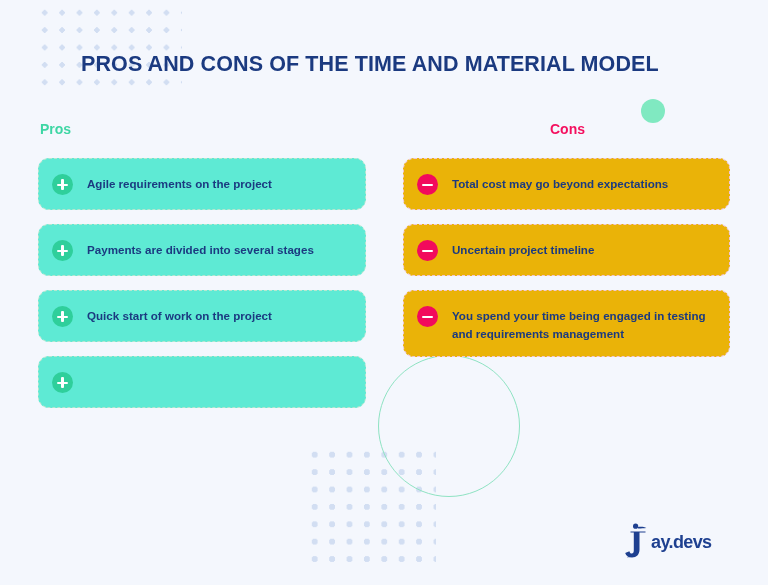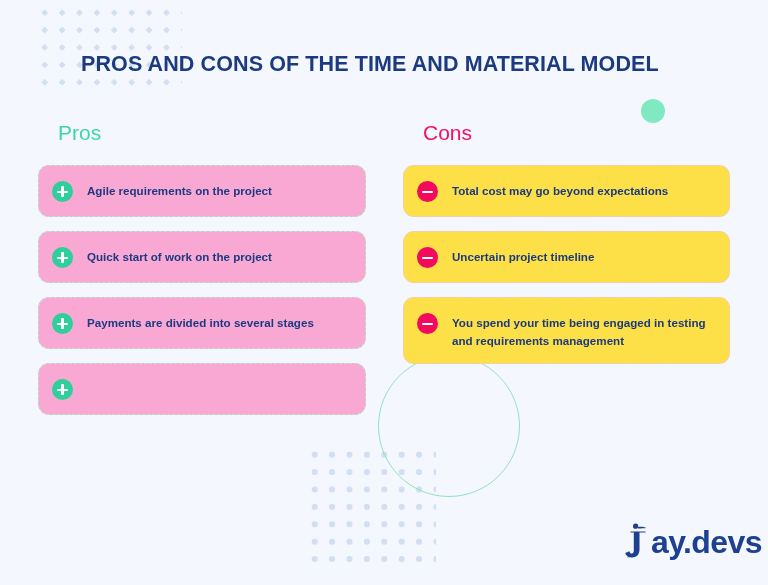--- a/index.html
+++ b/index.html
@@ -84,44 +84,44 @@
   
   .col {
     position: absolute;
     top: 122px;
     z-index: 3;
   }
   .col-pros { left: 38px; width: 328px; }
   .col-cons { left: 403px; width: 327px; }
 
   .col-head {
-    font-size: 21px;
-    font-weight: normal;
-    margin: 0 0 22px 20px;
+    font-size: 14px;
+    font-weight: bold;
+    margin: 0 0 22px 2px;
     line-height: 1;
   }
   .col-pros .col-head { color: #3ed6a4; }
-  .col-cons .col-head { color: #f4105f; }
+  .col-cons .col-head { color: #f4105f; text-align: center; }
 
   .card {
     box-sizing: border-box;
     border-radius: 11px;
     border: 1.6px dashed;
     display: flex;
     align-items: flex-start;
     padding: 14px 16px 14px 13px;
     margin-bottom: 14px;
     min-height: 51px;
   }
   .card-pro {
-    background: #f9a8d4;
+    background: #5eead4;
     border-color: #b6e6cf;
   }
   .card-con {
-    background: #fde047;
+    background: #eab308;
     border-color: #f0c6d4;
   }
 
   .badge {
     flex: 0 0 auto;
     width: 21px;
     height: 21px;
     border-radius: 50%;
     position: relative;
     margin-right: 14px;
@@ -164,21 +164,21 @@
   .logo {
     position: absolute;
     left: 624px;
     top: 522px;
     display: flex;
     align-items: center;
     z-index: 4;
   }
   .logo-mark { display: block; }
   .logo-text {
-    font-size: 32px;
+    font-size: 18px;
     font-weight: bold;
     color: #1e4090;
     letter-spacing: -0.6px;
     margin-left: -3px;
     line-height: 1;
   }
 </style>
 </head>
 <body>
 
@@ -194,26 +194,26 @@
   <div class="col col-pros">
     <div class="col-head">Pros</div>
 
     <div class="card card-pro">
       <span class="badge badge-pro"></span>
       <span class="card-text">Agile requirements on the project</span>
     </div>
 
     <div class="card card-pro">
       <span class="badge badge-pro"></span>
+      <span class="card-text">Payments are divided into several stages</span>
+    </div>
+
+    <div class="card card-pro">
+      <span class="badge badge-pro"></span>
       <span class="card-text">Quick start of work on the project</span>
-    </div>
-
-    <div class="card card-pro">
-      <span class="badge badge-pro"></span>
-      <span class="card-text">Payments are divided into several stages</span>
     </div>
 
 
     <div class="card card-pro">
       <span class="badge badge-pro"></span>
     </div>
   </div>
 
   <div class="col col-cons">
     <div class="col-head">Cons</div>

